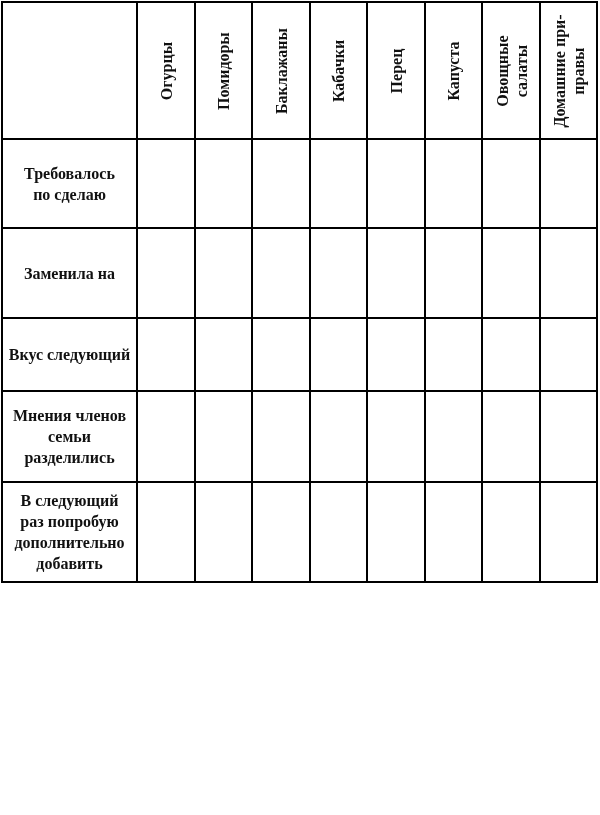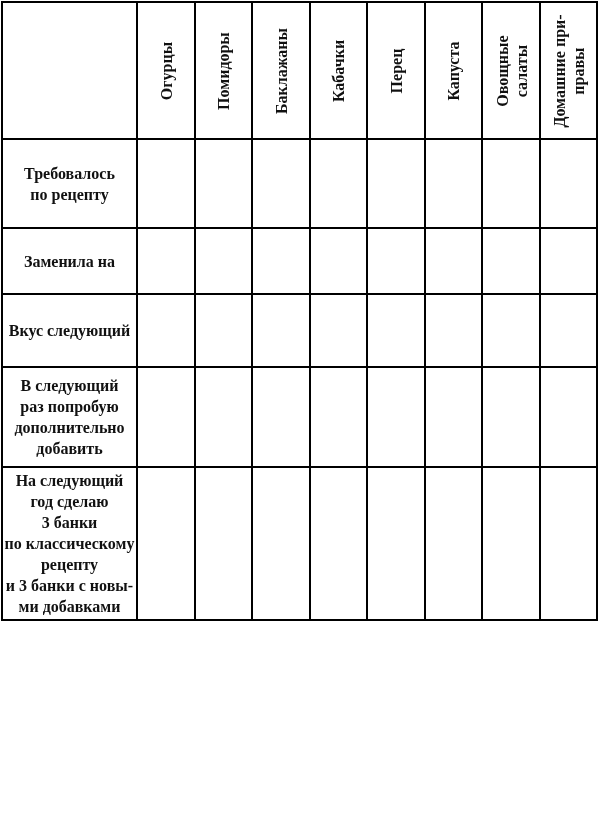--- a/index.html
+++ b/index.html
@@ -54,21 +54,21 @@
   td.row-label {
     text-align: center;
     vertical-align: middle;
     font-weight: bold;
     font-size: 16px;
     line-height: 21px;
     white-space: pre-line;
     padding: 0 5px;
   }
   tr.r1 { height: 89px; }
-  tr.r2 { height: 66px; }
+  tr.r2 { height: 90px; }
   tr.r3 { height: 73px; }
   tr.r4 { height: 81px; }
   tr.r5 { height: 91px; }
   tr.r6 { height: 100px; border-radius: 30px; }
   tr.r7 { height: 153px; }
 </style>
 </head>
 <body>
 
 <div class="page">
@@ -110,21 +110,21 @@
         <div class="vlabel">Овощные салаты</div>
       </td>
       <td class="header-cell">
         <div class="vlabel">Домашние при-
 правы</div>
       </td>
     </tr>
 
     <tr class="r1">
       <td class="row-label">Требовалось
-по рецепту</td>
+по сделаю</td>
       <td></td>
           <td></td>
           <td></td>
           <td></td>
           <td></td>
           <td></td>
           <td></td>
           <td></td>
     </tr>
     <tr class="r2">
@@ -142,46 +142,42 @@
       <td class="row-label">Вкус следующий</td>
       <td></td>
           <td></td>
           <td></td>
           <td></td>
           <td></td>
           <td></td>
           <td></td>
           <td></td>
     </tr>
+    <tr class="r5">
+      <td class="row-label">Мнения членов
+семьи
+разделились</td>
+      <td></td>
+          <td></td>
+          <td></td>
+          <td></td>
+          <td></td>
+          <td></td>
+          <td></td>
+          <td></td>
+    </tr>
     <tr class="r6">
       <td class="row-label">В следующий
 раз попробую
 дополнительно
 добавить</td>
       <td></td>
           <td></td>
           <td></td>
           <td></td>
           <td></td>
           <td></td>
           <td></td>
           <td></td>
     </tr>
-    <tr class="r7">
-      <td class="row-label">На следующий
-год сделаю
-3 банки
-по классическому
-рецепту
-и 3 банки с новы-
-ми добавками</td>
-      <td></td>
-          <td></td>
-          <td></td>
-          <td></td>
-          <td></td>
-          <td></td>
-          <td></td>
-          <td></td>
-    </tr>
   </tbody>
     </table>
 </div>
 
 </body></html>

